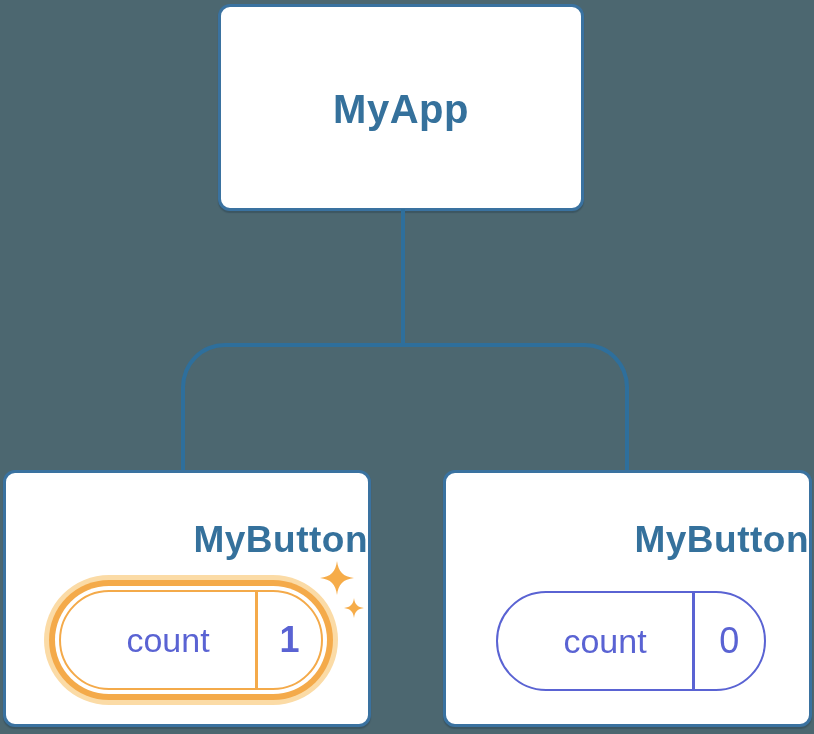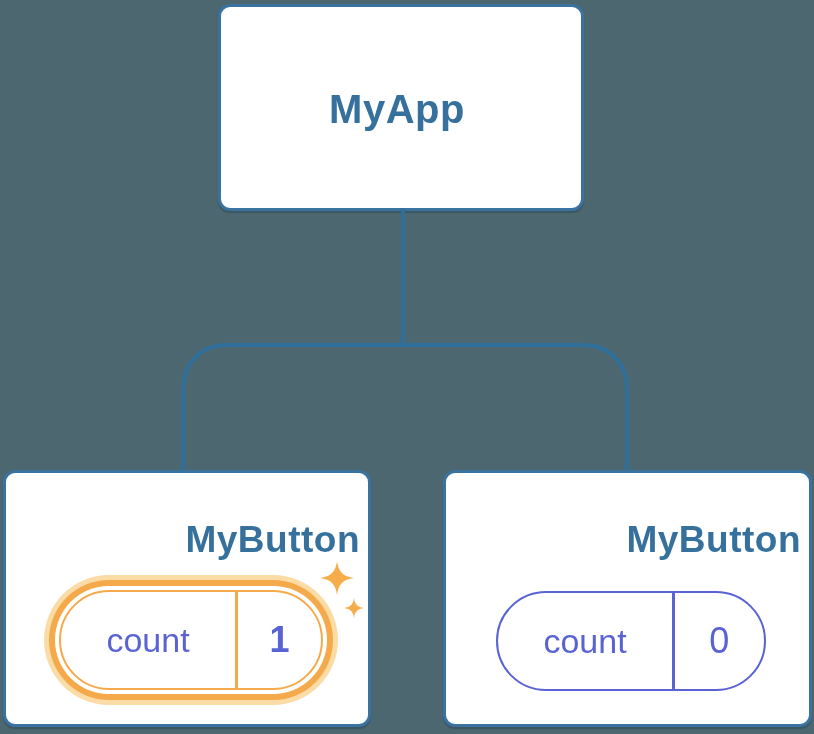--- a/index.html
+++ b/index.html
@@ -23,21 +23,21 @@
     border-radius: 12px;
     box-sizing: border-box;
     box-shadow: 0 2px 1px rgba(10, 35, 55, 0.25);
   }
   .card.root  { left: 218px; top: 4px;   width: 366px; height: 207px; }
   .card.left  { left: 3px;   top: 470px; width: 368px; height: 257px; }
   .card.right { left: 443px; top: 470px; width: 369px; height: 257px; }
 
   .node-title {
     position: absolute;
-    left: 0; right: 8px;
+    left: 0; right: 0;
     text-align: center;
     font-weight: bold;
     letter-spacing: 0.5px;
     color: var(--node-label, #35719C);
   }
   .root .node-title  { top: 80px;  font-size: 40px; }
   .child .node-title { top: 46px;  font-size: 37px; text-align: right; }
 
   
   .stem {
@@ -66,21 +66,21 @@
     display: flex;
     align-items: stretch;
   }
   .pill .section {
     display: flex;
     align-items: center;
     justify-content: center;
     font-size: 34px;
     color: var(--state-purple, #5A63D3);
   }
-  .pill .section.key { width: 174px; }
+  .pill .section.key { width: 174px; padding-left: 20px; }
   .pill .section.value { flex: 1; font-size: 36px; }
   .pill .divider { width: 3px; }
 
   .pill.purple {
     left: 50px; top: 118px;
     width: 270px; height: 100px;
     border: 2px solid var(--state-purple, #5A63D3);
   }
   .pill.purple .divider { width: 2.5px; background: var(--state-purple, #5A63D3); }
 

